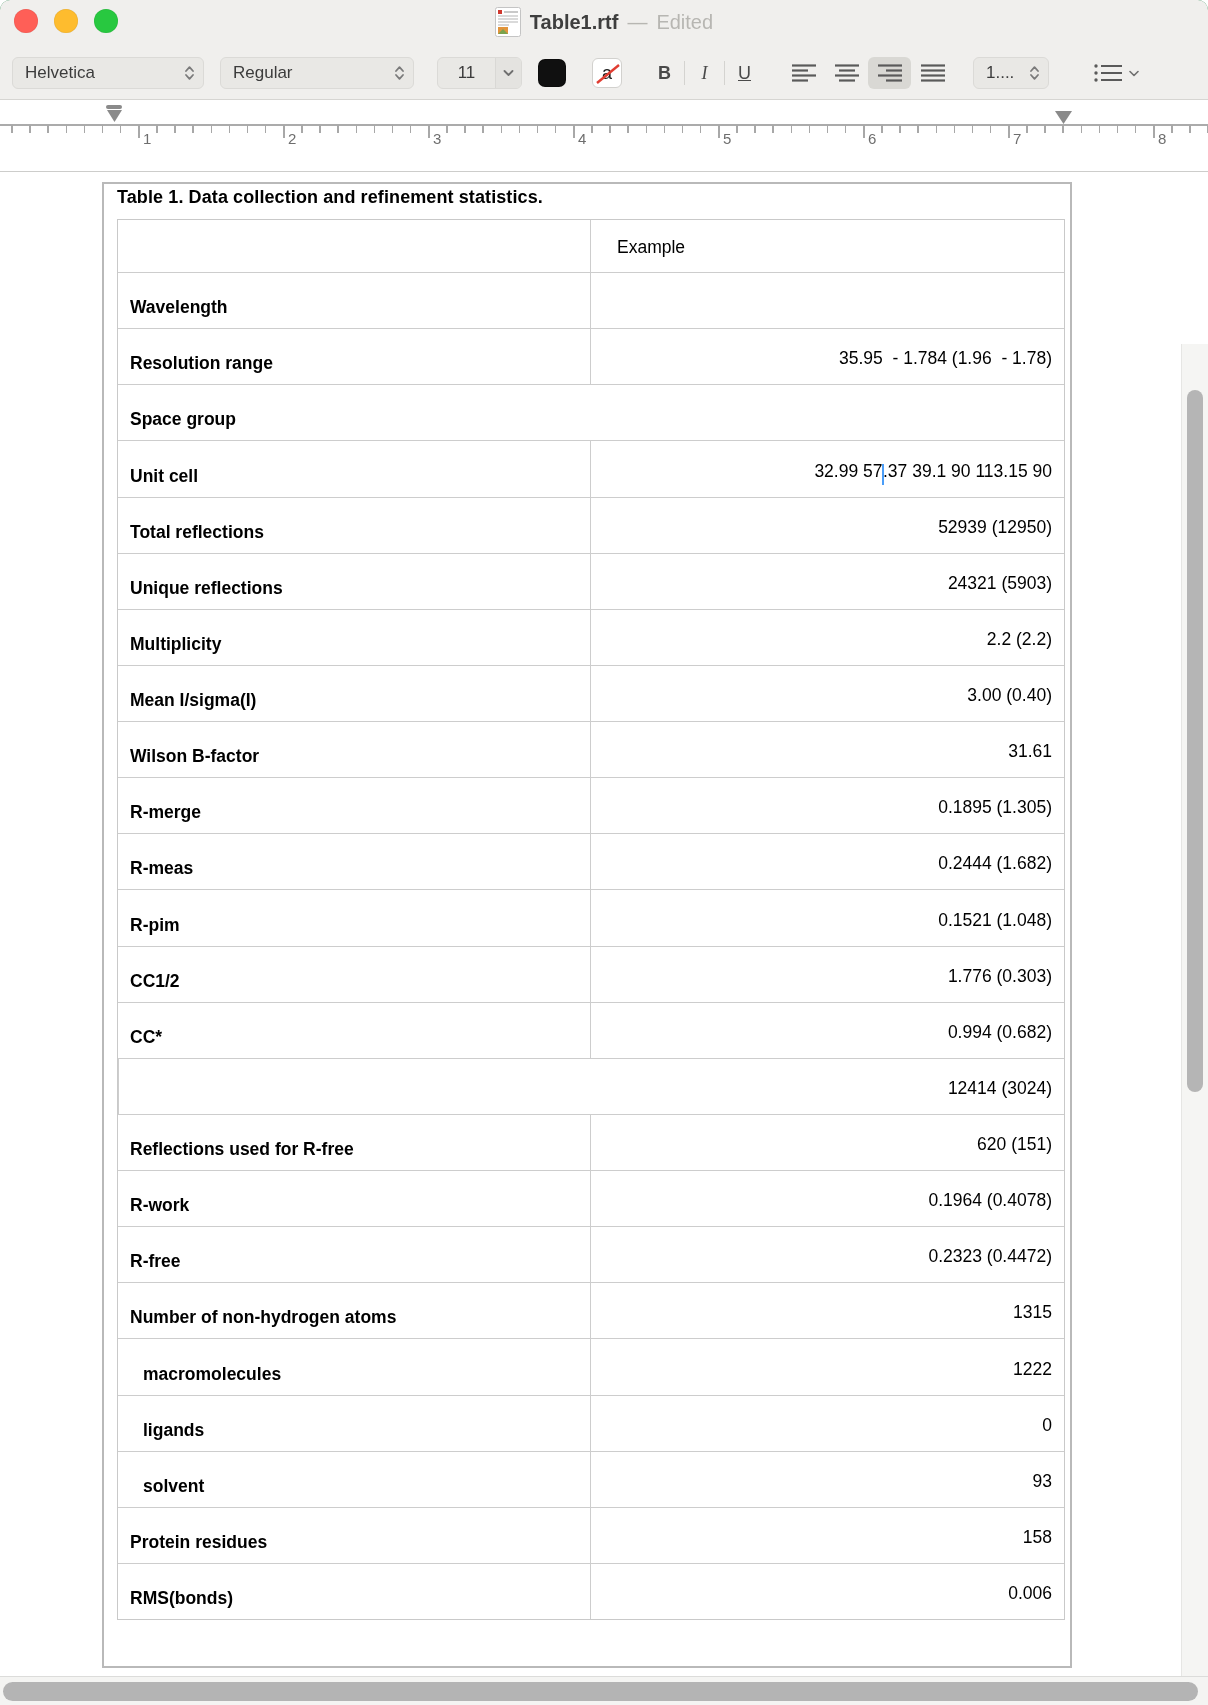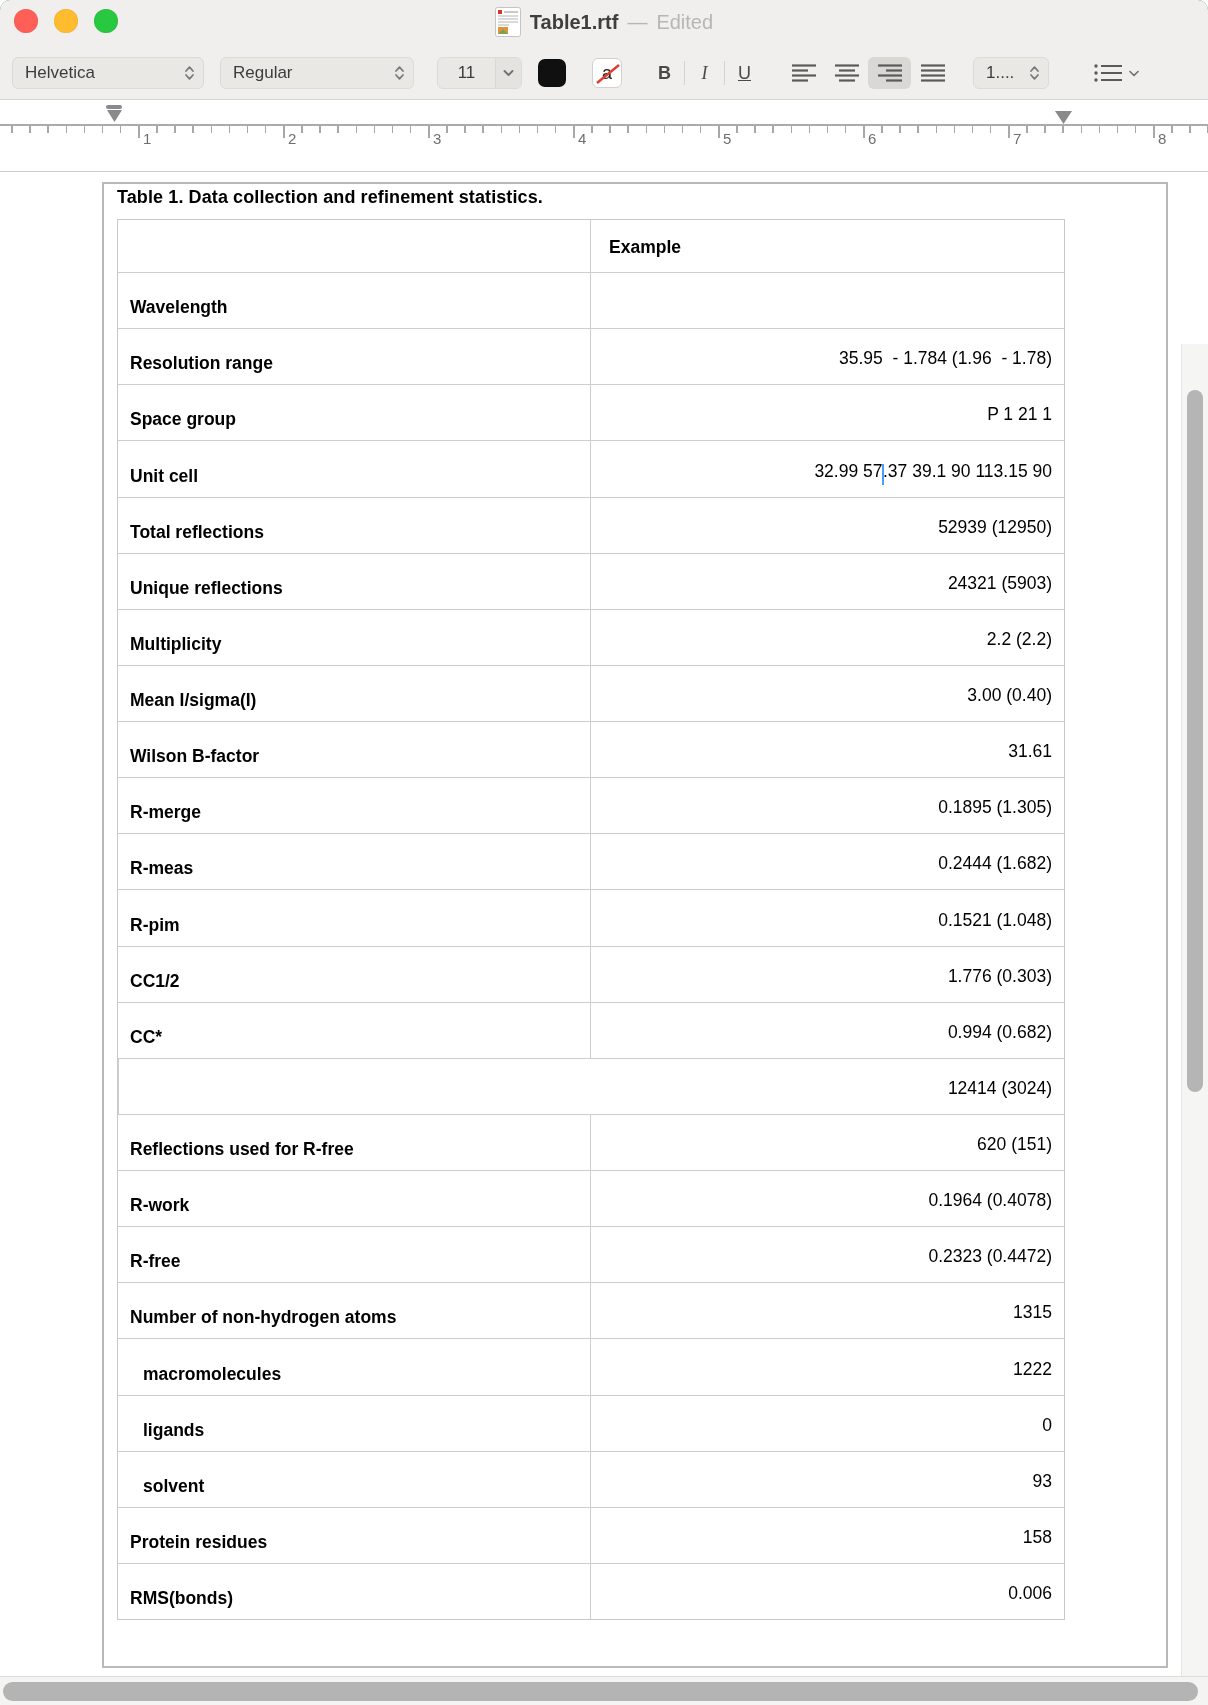--- a/index.html
+++ b/index.html
@@ -47,30 +47,30 @@
   .tick { position:absolute; top:25px; width:1.5px; background:#a8a8a8; }
   .tick.minor { height:8px; }
   .tick.major { height:13px; }
   .ruler-num { position:absolute; top:30px; font-size:15px; color:#6e6e6e; }
   .indent-marker { position:absolute; left:106px; top:5px; width:17px; }
   .indent-bar { width:16px; height:4px; background:#8a8a8a; border-radius:2px; margin-left:0; }
   .marker-tri { position:absolute; }
 
   
   .content { position:absolute; left:0; top:172px; width:100%; height:1504px; background:#fff; }
-  .outer-box { position:absolute; left:102px; top:10px; width:1066px; height:1486px; border:2px solid #b9b9b9; background:#fff; }
+  .outer-box { position:absolute; left:102px; top:10px; width:970px; height:1486px; border:2px solid #b9b9b9; background:#fff; }
   .doc-table-title { padding:3px 0 0 13px; font-size:18px; font-weight:700; color:#000; letter-spacing:.1px; }
   .itable { position:absolute; left:13px; top:35px; width:948px; height:1401px; border:1.5px solid #c9c9c9; display:flex; flex-direction:column; background:#fff; }
   .trow { flex:1; display:flex; border-top:1.5px solid #cdcdcd; }
   .trow.header-row { flex:none; height:52px; border-top:none; }
   .cell { display:flex; align-items:flex-end; font-size:17.5px; color:#000; }
   .label-cell { width:472px; padding:0 8px 10px 12px; font-weight:700; }
   .label-cell.indent { padding-left:25px; }
   .value-cell { flex:1; border-left:1.5px solid #cdcdcd; justify-content:flex-end; padding:0 12px 15px 8px; white-space:pre; }
-  .header-value { font-weight:700; justify-content:flex-start; padding:0 8px 14px 18px; white-space:pre; }
+  .header-value { font-weight:400; justify-content:flex-start; padding:0 8px 14px 26px; white-space:pre; }
   .caret { display:inline-block; width:2.5px; height:21px; background:#4a9df8; margin:0 -1px -3px -1px; }
 
   
   .vscroll-track { position:absolute; left:1181px; top:172px; width:27px; height:1504px; background:#f5f5f3; border-left:1px solid #e6e6e4; }
   .vscroll-thumb { position:absolute; left:5px; top:46px; width:16px; height:702px; background:#b5b5b5; border-radius:8px; }
   .hscroll { position:absolute; left:0; top:1676px; width:100%; height:29px; background:#f4f4f2; border-top:1px solid #dcdcda; }
   .hscroll-thumb { position:absolute; left:3px; top:5px; width:1195px; height:19px; background:#b4b4b4; border-radius:9.5px; }
 </style>
 </head>
 <body>
@@ -299,21 +299,20 @@
       <div class="trow">
             <div class="cell label-cell">Wavelength</div>
             <div class="cell value-cell"></div>
           </div>
           <div class="trow">
             <div class="cell label-cell">Resolution range</div>
             <div class="cell value-cell">35.95  - 1.784 (1.96  - 1.78)</div>
           </div>
           <div class="trow">
             <div class="cell label-cell">Space group</div>
-            <div class="cell value-cell">P 1 21 1</div>
           </div>
           <div class="trow">
             <div class="cell label-cell">Unit cell</div>
             <div class="cell value-cell"><span>32.99 57</span><span class="caret" style="background: rgb(74, 157, 248);"></span><span>.37 39.1 90 113.15 90</span></div>
           </div>
           <div class="trow">
             <div class="cell label-cell">Total reflections</div>
             <div class="cell value-cell">52939 (12950)</div>
           </div>
           <div class="trow">

